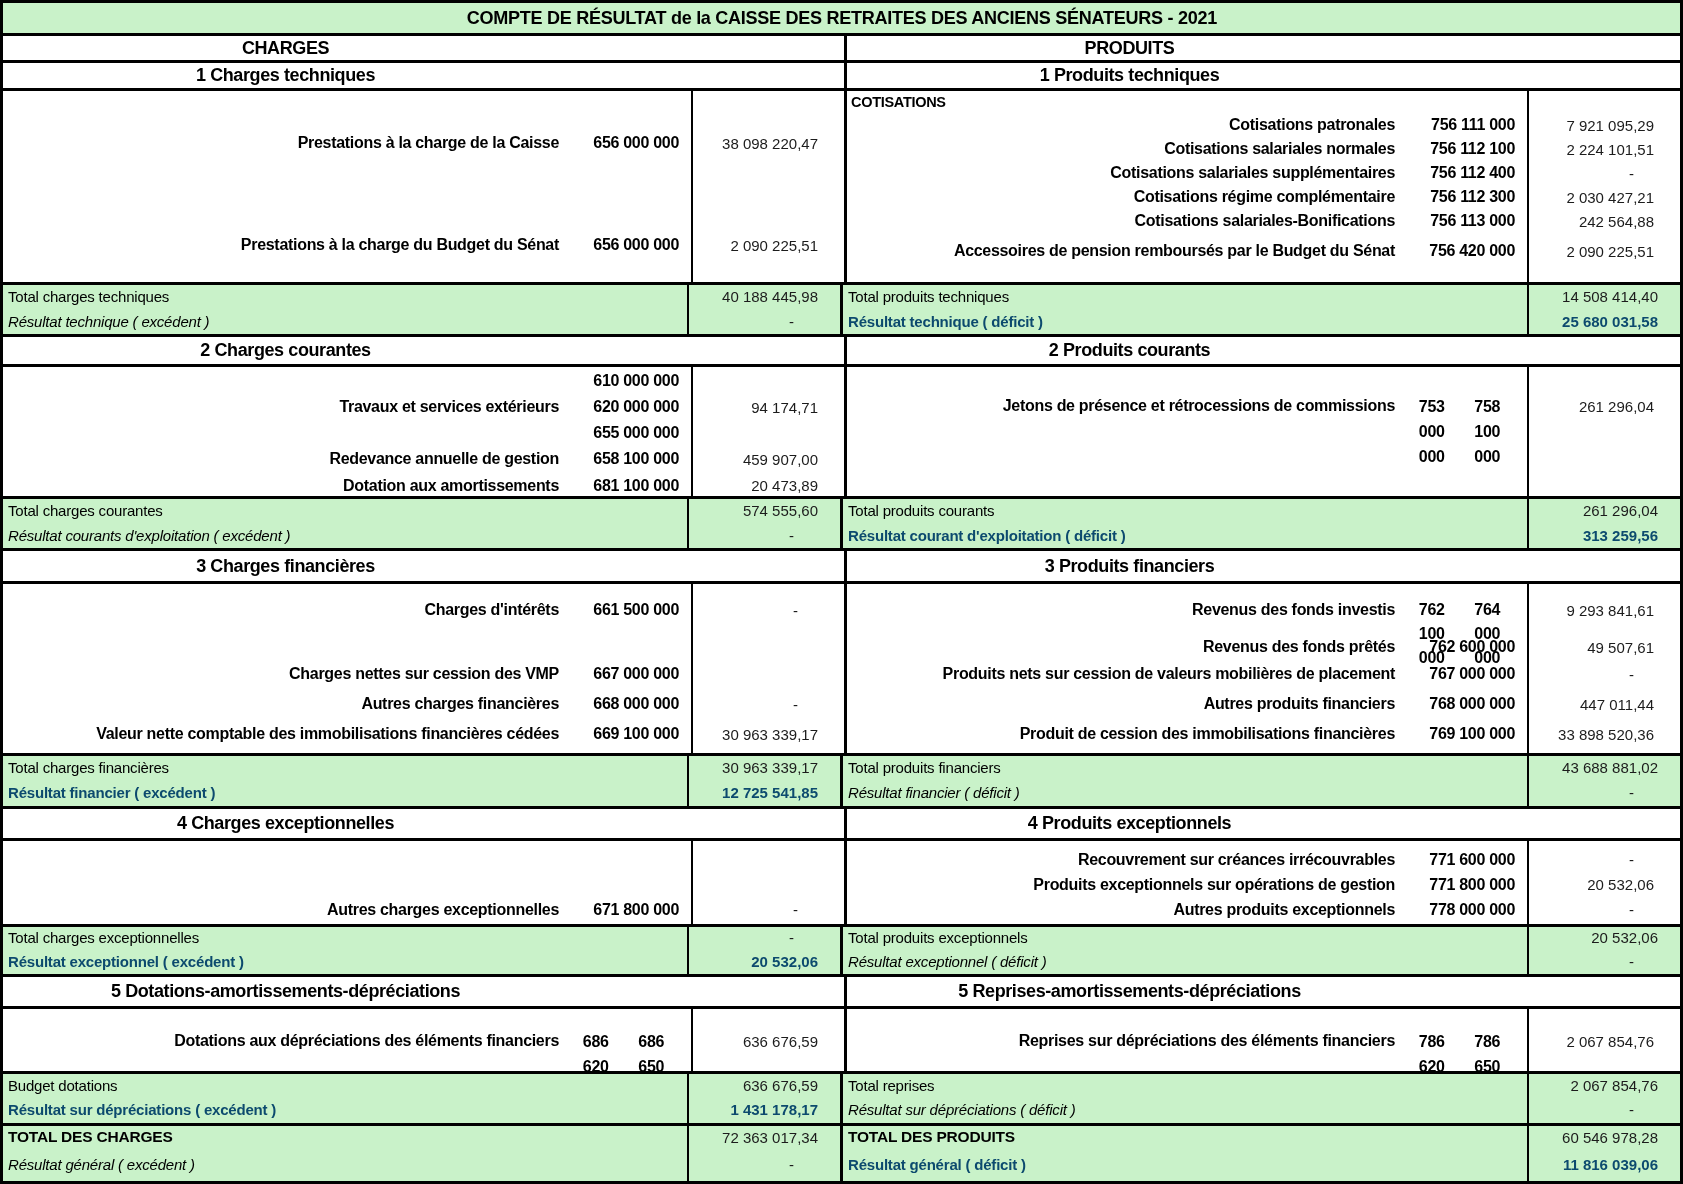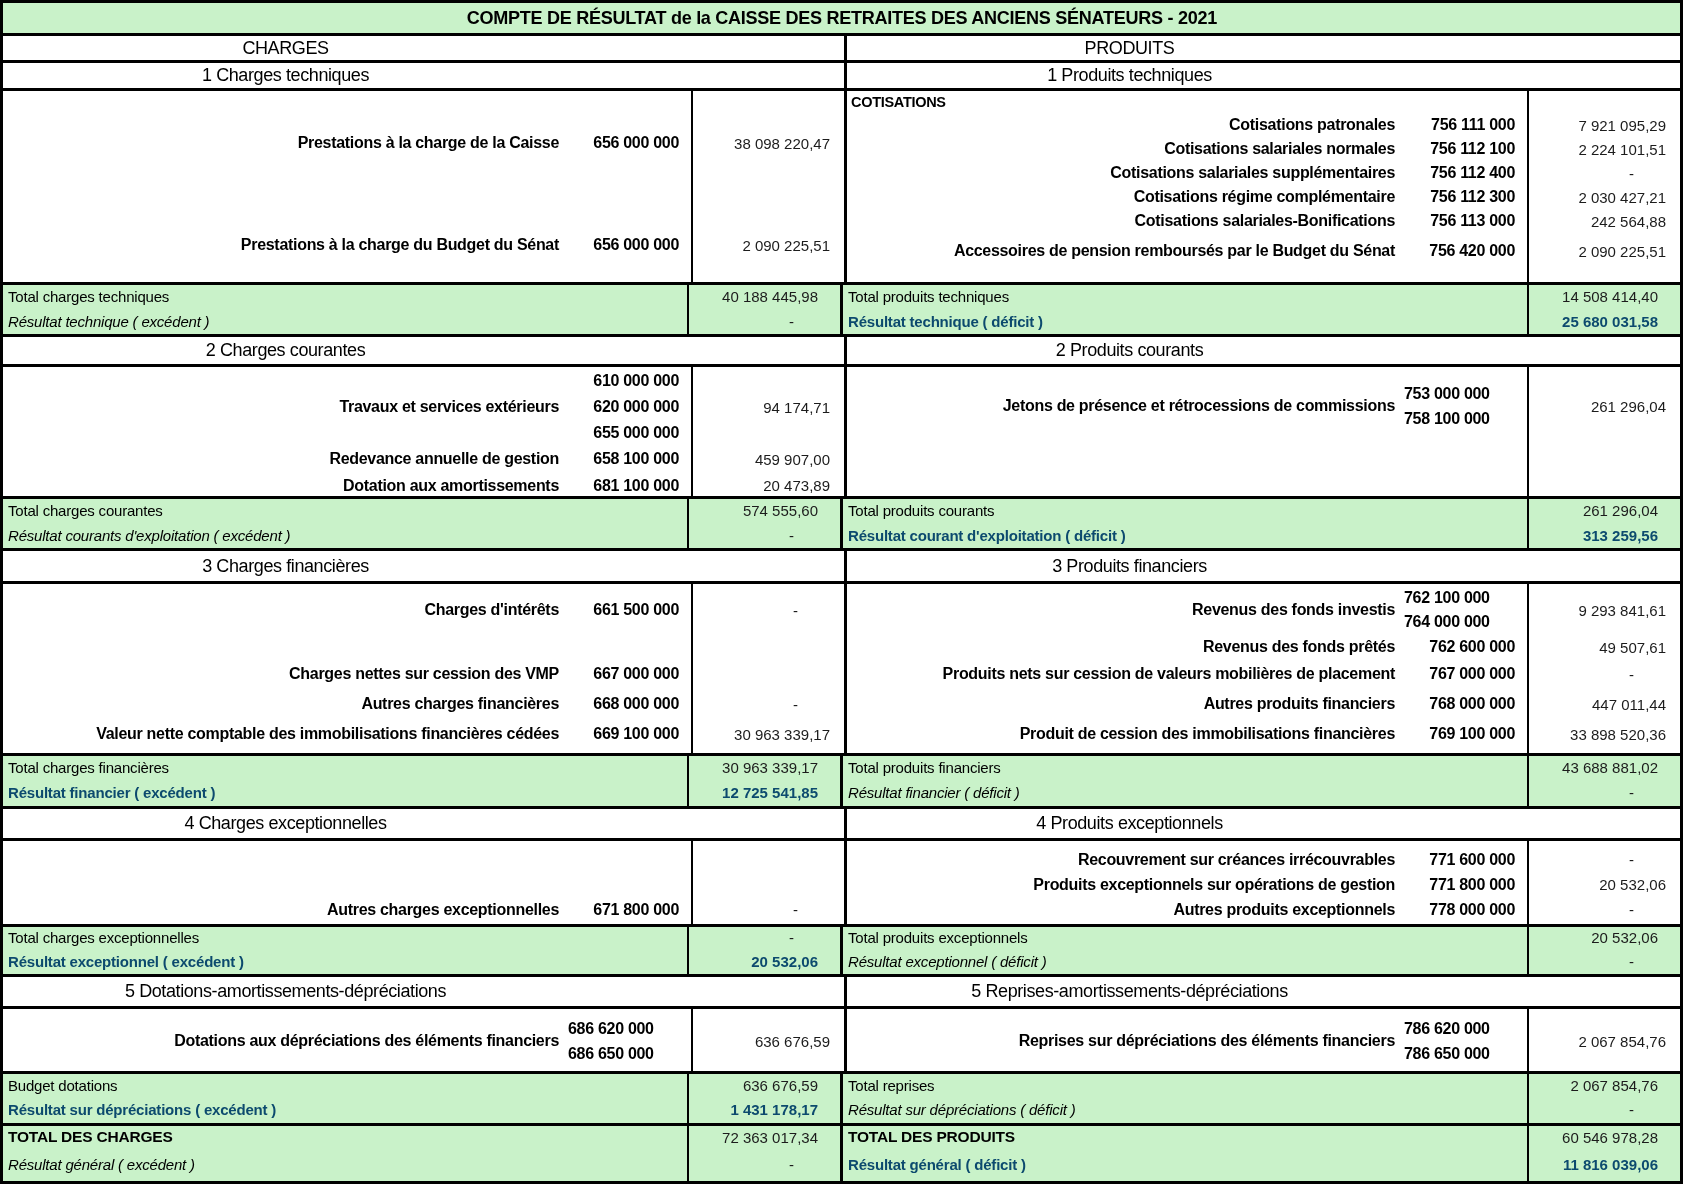--- a/index.html
+++ b/index.html
@@ -9,35 +9,35 @@
     font-family:"Liberation Sans","DejaVu Sans",sans-serif;
   }
   .row{display:flex;flex-shrink:0;box-sizing:border-box;position:relative}
   .bt{border-top:3px solid #000}
   .half{width:841px;box-sizing:border-box;position:relative;overflow:hidden;display:flex;flex-direction:column}
   .half.right{width:auto;flex:1;border-left:3px solid #000}
   .title-row{height:30px;background:var(--green);align-items:center;justify-content:center;
     font-weight:700;font-size:19px;letter-spacing:-0.3px}
   .title-row span{transform:scaleX(.95);transform-origin:50% 50%;white-space:nowrap}
   .hdrrow .half{justify-content:center}
-  .hdrbox{width:565px;text-align:center;font-weight:400;font-size:18px;letter-spacing:-0.4px;white-space:nowrap}
+  .hdrbox{width:565px;text-align:center;font-weight:700;font-size:18px;letter-spacing:-0.4px;white-space:nowrap}
   .body{justify-content:flex-start}
   .vline{position:absolute;top:0;bottom:0;right:151px;width:2px;background:#000}
   .sp{flex-shrink:0}
   .brow{display:flex;align-items:center;flex-shrink:0}
   .lbl{flex:1;text-align:right;font-weight:700;font-size:16px;letter-spacing:-0.3px;
     padding-right:9px;white-space:nowrap;overflow:hidden}
   .acct{width:123px;text-align:right;font-weight:700;font-size:16px;letter-spacing:-0.3px;
     padding-right:12px;box-sizing:border-box;white-space:nowrap;flex-shrink:0}
-  .val{width:153px;text-align:right;font-size:15px;padding-right:14px;box-sizing:border-box;
+  .val{width:153px;text-align:right;font-size:15px;padding-right:26px;box-sizing:border-box;
     white-space:nowrap;color:#1c1c1c;flex-shrink:0}
   .val[data-dash]{padding-right:46px}
   .note{flex:1;text-align:left;font-weight:700;font-size:14.5px;letter-spacing:-0.3px;padding-left:4px}
-  .stack{width:123px;box-sizing:border-box;padding-right:12px;display:flex;flex-direction:column;
-    justify-content:center;text-align:left;font-weight:700;font-size:16px;letter-spacing:-0.3px;flex-shrink:0}
+  .stack{width:123px;box-sizing:border-box;padding-right:12px;display:flex;flex-direction:row;
+    justify-content:center;text-align:center;font-weight:700;font-size:16px;letter-spacing:-0.3px;flex-shrink:0}
   .stack.s25 div{height:25px;line-height:25px}
   .stack.s24 div{height:24px;line-height:24px}
   .g{display:flex;flex-direction:row;background:var(--green);flex:1}
   .g-lbl{flex:1;display:flex;align-items:center;padding-left:5px;font-size:15px;letter-spacing:-0.2px;white-space:nowrap}
   .g-val{width:153px;box-sizing:border-box;border-left:2px solid #000;display:flex;align-items:center;
     justify-content:flex-end;padding-right:22px;font-size:15px;color:#1c1c1c;flex-shrink:0;white-space:nowrap}
   .g-val[data-dash]{padding-right:46px}
   [data-style="bold"] .g-lbl,[data-style="bold"] .g-val{font-weight:700;color:#0c4a6e}
   [data-style="italic"] .g-lbl{font-style:italic}
   .grand .g-lbl{font-weight:700;font-size:15.5px}

